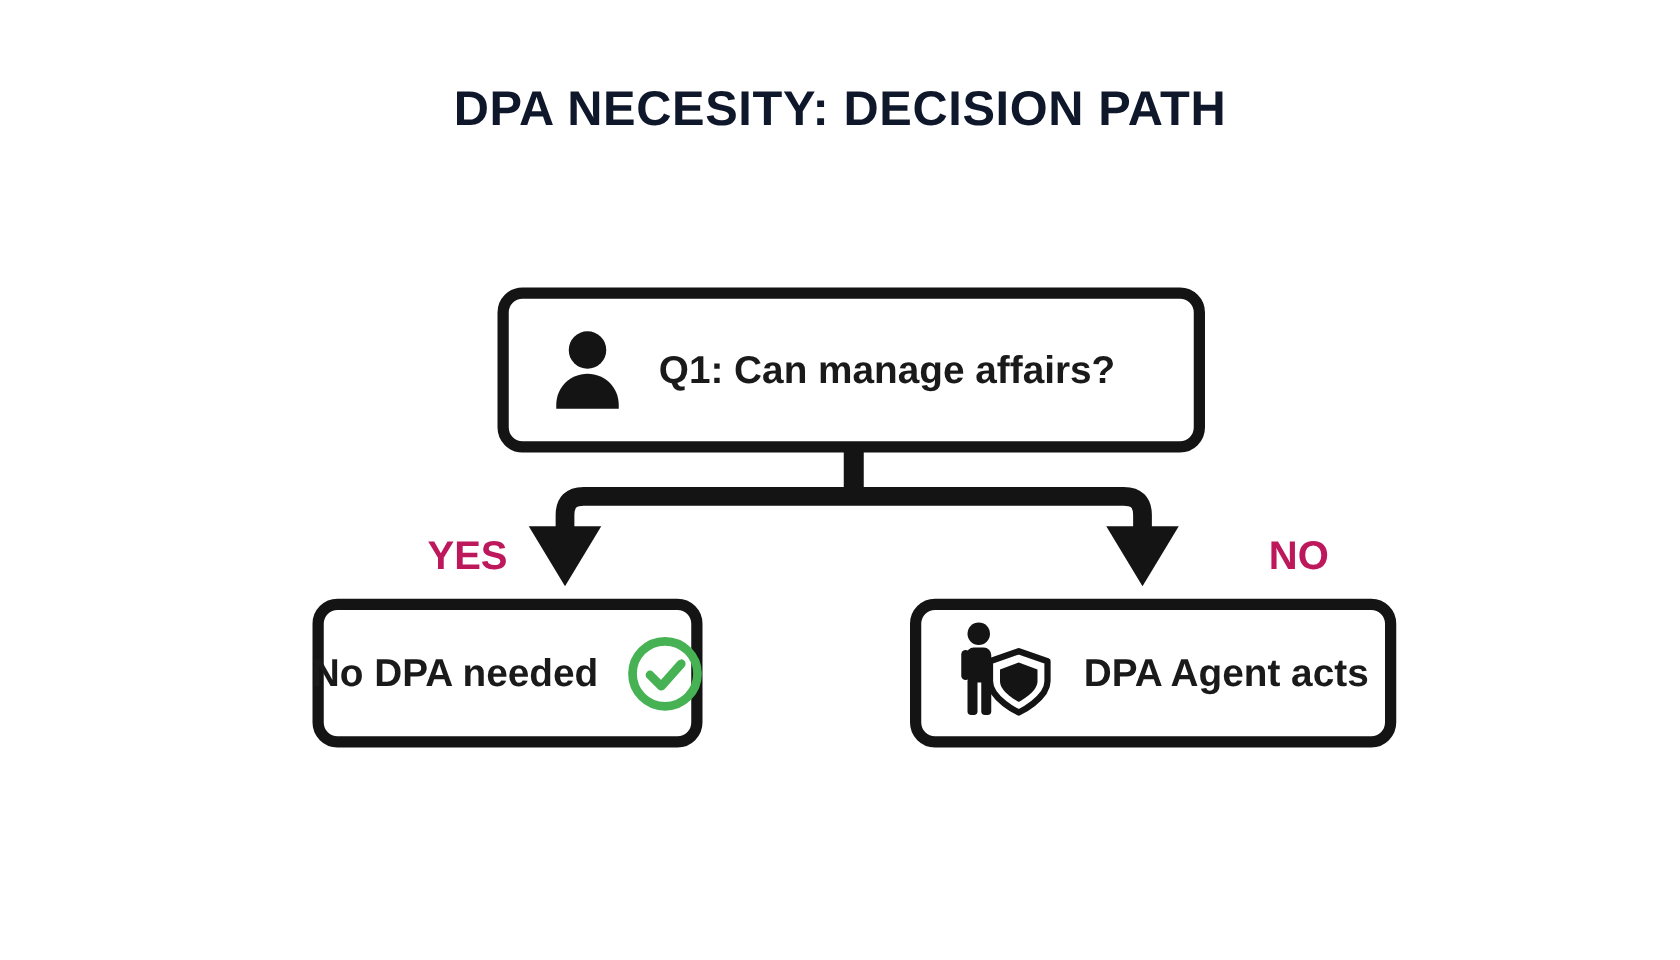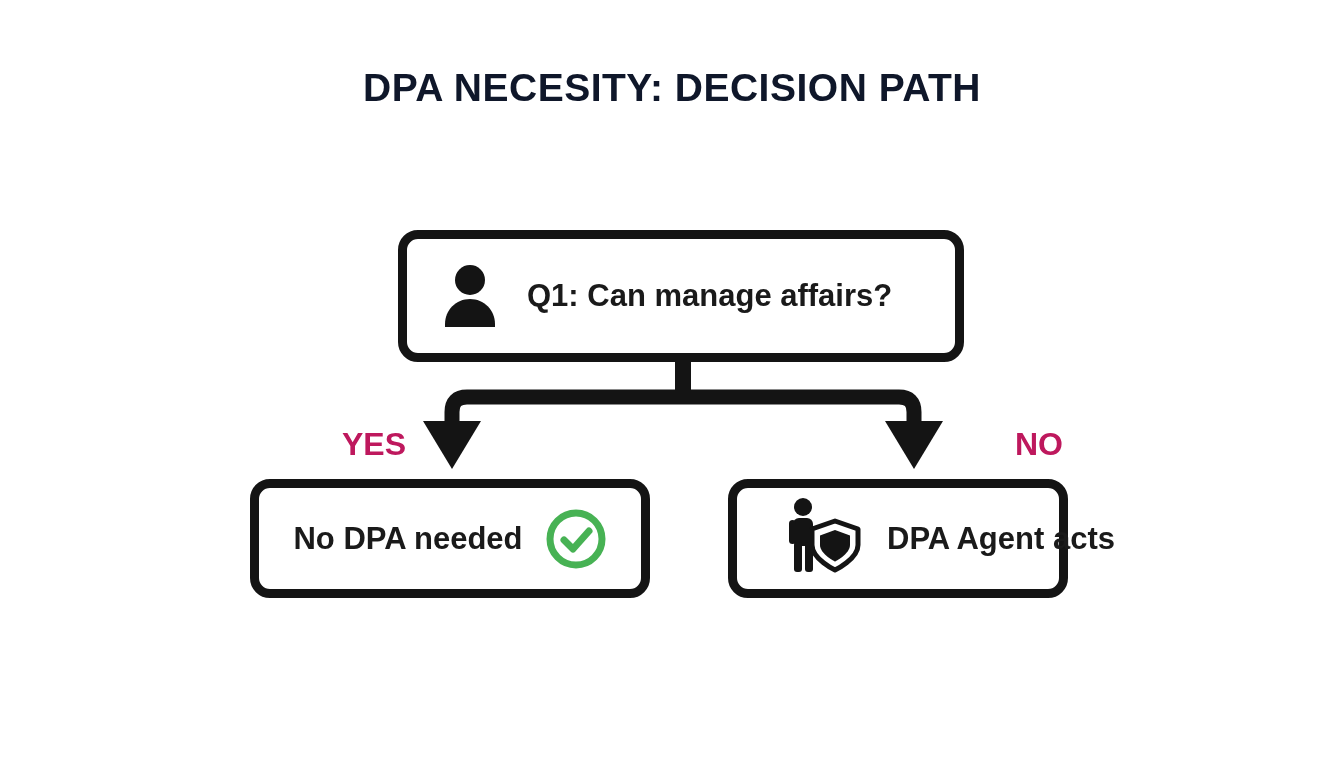--- a/index.html
+++ b/index.html
@@ -39,30 +39,30 @@
     left: 398px;
     top: 186px;
     width: 566px;
     height: 132px;
     padding-left: 34px;
     margin-top: 44px;
   }
   .node-yes-result {
     left: 250px;
     top: 479px;
-    width: 400px;
+    width: 312px;
     height: 119px;
     justify-content: center;
   }
   .node-no-result {
     left: 728px;
     top: 479px;
-    width: 340px;
+    width: 389px;
     height: 119px;
-    padding-left: 40px;
+    padding-left: 20px;
   }
   .node-label {
     font-size: 31px;
     font-weight: bold;
     color: #1a1a1a;
     white-space: nowrap;
   }
   .node-question .node-label { margin-left: 28px; }
   .node-no-result .node-label { margin-left: 24px; }
   .check-icon-wrap { margin-left: 22px; display: flex; align-items: center; }

